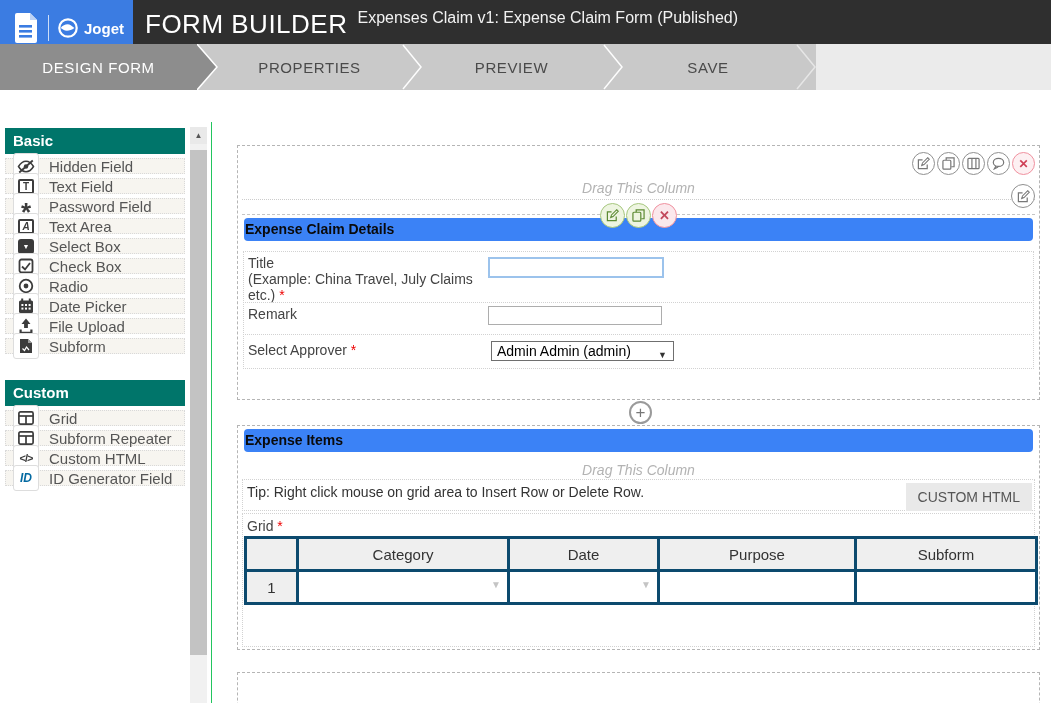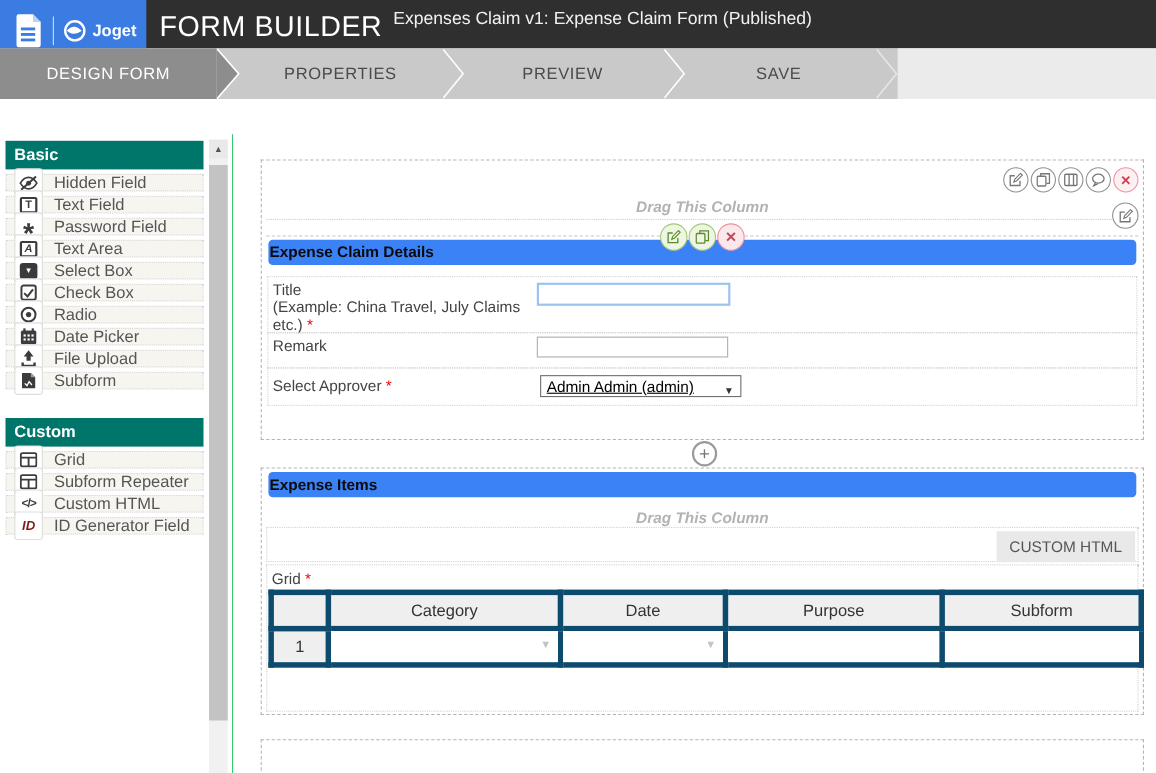--- a/index.html
+++ b/index.html
@@ -31,35 +31,35 @@
   .pal-header { width:180px; height:26px; background:#00756a; color:#fff; font-weight:bold; font-size:15px; line-height:26px; padding-left:8px; margin-bottom:4px; }
   .pal-gap { height:22px; }
   .pal-item { width:180px; height:16px; margin-bottom:4px; background:#f7f5f0; border:1px dotted #d9d9d9; display:flex; align-items:center; padding-left:7px; cursor:pointer; }
   .pal-icon { width:26px; height:26px; background:#fff; border:1px solid #ddd; border-radius:3px; margin-right:10px; display:flex; align-items:center; justify-content:center; flex:0 0 26px; color:#3c3c3c; }
   .pal-label { font-size:15px; color:#555; white-space:nowrap; }
   .boxglyph { border:2px solid #3c3c3c; width:16px; height:15px; font-weight:bold; font-size:10px; display:flex; align-items:center; justify-content:center; border-radius:2px; color:#3c3c3c; }
   .italicA { font-style:italic; }
   .bigstar { font-size:26px; font-weight:bold; line-height:10px; margin-top:12px; color:#3c3c3c; }
   .selglyph { width:16px; height:15px; background:#3a3a3a; border-radius:3px; color:#fff; font-size:7px; display:flex; align-items:center; justify-content:center; }
   .codeglyph { font-size:11px; font-weight:bold; color:#3c3c3c; letter-spacing:-1px; }
-  .idglyph { font-size:12px; font-weight:bold; font-style:italic; color:#7f1d1d;text-align:right; }
+  .idglyph { font-size:12px; font-weight:bold; font-style:italic; color:#0369a1;text-align:right; }
 
   
   .sb-scroll { position:absolute; left:190px; top:5px; width:17px; height:608px; background:#f1f1f1; }
   .sb-up { width:17px; height:17px; background:#e9e9e9; color:#555; font-size:8px; display:flex; align-items:center; justify-content:center; cursor:pointer; }
   .sb-thumb { position:absolute; left:0; top:23px; width:17px; height:505px; background:#c3c3c3; cursor:pointer; }
 
   
   .canvas { position:absolute; left:212px; top:0; width:839px; height:613px; background:#fff; }
   .section { position:absolute; left:25px; width:803px; border:1px dashed #b5b5b5; background:#fff; }
   .sec-a { top:55px; height:255px; }
   .sec-b { top:335px; height:225px; }
   .sec-c { top:582px; height:90px; }
 
-  .drag-label { position:absolute; left:0; width:100%; text-align:center; font-style:italic; font-size:14px; color:#b3b3b3; cursor:move;font-weight:bold; }
+  .drag-label { position:absolute; left:0; width:100%; text-align:center; font-style:italic; font-size:14px; color:#b3b3b3; cursor:move; }
 
   .cicon { width:23px; height:23px; border-radius:50%; border:1px solid #909090; background:#fff; display:inline-flex; align-items:center; justify-content:center; cursor:pointer; }
   .cicon-red { border-color:#f0919f; background:#fdf0f2; color:#cf3f55; font-weight:bold; font-size:12px; }
   .gicon { width:25px; height:25px; border-radius:50%; border:1px solid #a6c77e; background:#eef5e1; display:inline-flex; align-items:center; justify-content:center; cursor:pointer; }
   .gicon-red { border-color:#f0919f; background:#fbe8ec; color:#c2485c; font-weight:bold; font-size:13px; }
 
   .sec-toolbar { position:absolute; top:6px; right:4px; display:flex; gap:2px; z-index:4; }
   .col-edit { position:absolute; top:38px; right:4px; z-index:4; }
   .dotline { position:absolute; left:4px; right:4px; top:53px; border-bottom:1px dotted #ccc; }
   .dashline { position:absolute; left:4px; right:4px; top:68px; border-top:1px dashed #c5c5c5; }
@@ -69,33 +69,33 @@
   .bar-a { top:72px; }
   .bar-b { top:3px; }
 
   .rows { position:absolute; left:5px; right:5px; top:106px; }
   .frow { position:relative; border:1px dotted #d2d2d2; margin-top:-1px; }
   .frow-label { font-size:14px; color:#444; padding:3px 0 0 4px; line-height:16px; }
   .req { color:#e00; }
   .inp { position:absolute; background:#fff; }
   .inp-title { left:244px; top:5px; width:176px; height:21px; border:2px solid #9cc3ec; }
   .inp-remark { left:244px; top:3px; width:174px; height:19px; border:1px solid #adadad; }
-  .sel { position:absolute; left:247px; top:6px; width:183px; height:20px; border:1px solid #6f6f6f; background:#fff; font-size:14px; color:#000; line-height:18px; padding-left:5px; cursor:pointer;text-decoration:underline; }
+  .sel { position:absolute; left:247px; top:6px; width:183px; height:20px; border:1px solid #6f6f6f; background:#fff; font-size:14px; color:#000; line-height:18px; padding-left:5px; cursor:pointer; }
   .sel-arrow { position:absolute; right:6px; top:4px; font-size:9px; color:#333; }
 
   .plus-btn { position:absolute; left:417px; top:311px; width:23px; height:23px; border-radius:50%; border:2px solid #9a9a9a; background:#fff; color:#777; font-size:17px; line-height:19px; text-align:center; cursor:pointer; z-index:6; }
 
   .tip-row { position:absolute; left:4px; right:4px; top:53px; height:32px; border:1px dotted #d2d2d2; }
   .tip-text { font-size:14px; color:#333; padding:4px 0 0 4px; }
   .html-badge { position:absolute; right:2px; top:3px; background:#e9e9e9; color:#555; font-size:14px; padding:6px 12px; cursor:pointer; }
 
   .grid-wrap { position:absolute; left:4px; right:4px; top:87px; height:134px; border:1px dotted #d2d2d2; }
   .grid-label { font-size:14px; color:#444; padding:4px 0 2px 4px; }
   table.grid { border-collapse:collapse; table-layout:fixed; width:791px; margin-left:1px; }
-  table.grid th, table.grid td { border:5px solid #0c4a6e; height:33px; font-weight:normal; font-size:15px; color:#333; }
+  table.grid th, table.grid td { border:3px solid #0c4a6e; height:33px; font-weight:normal; font-size:15px; color:#333; }
   table.grid th { background:#efefef; text-align:center; }
   td.rownum { background:#efefef; text-align:center; }
   td.cell { position:relative; background:#fff; cursor:pointer; }
   .cell-arrow { position:absolute; right:6px; top:7px; font-size:10px; color:#c4c4c4; }
 </style>
 </head>
 <body>
 
 <div class="hdr">
   <div class="logo-box">
@@ -381,20 +381,21 @@
       </div>
     </div>
 
     <div class="plus-btn">+</div>
 
     <div class="section sec-b">
       <div class="sec-titlebar bar-b">Expense Items</div>
       <div class="drag-label" style="top:36px">Drag This Column</div>
 
       <div class="tip-row">
+        <div class="tip-text">Tip: Right click mouse on grid area to Insert Row or Delete Row.</div>
         <div class="html-badge">CUSTOM HTML</div>
       </div>
 
       <div class="grid-wrap">
         <div class="grid-label">
           <span>Grid</span>
           <span class="req">*</span>
         </div>
         <table class="grid">
           <colgroup>

